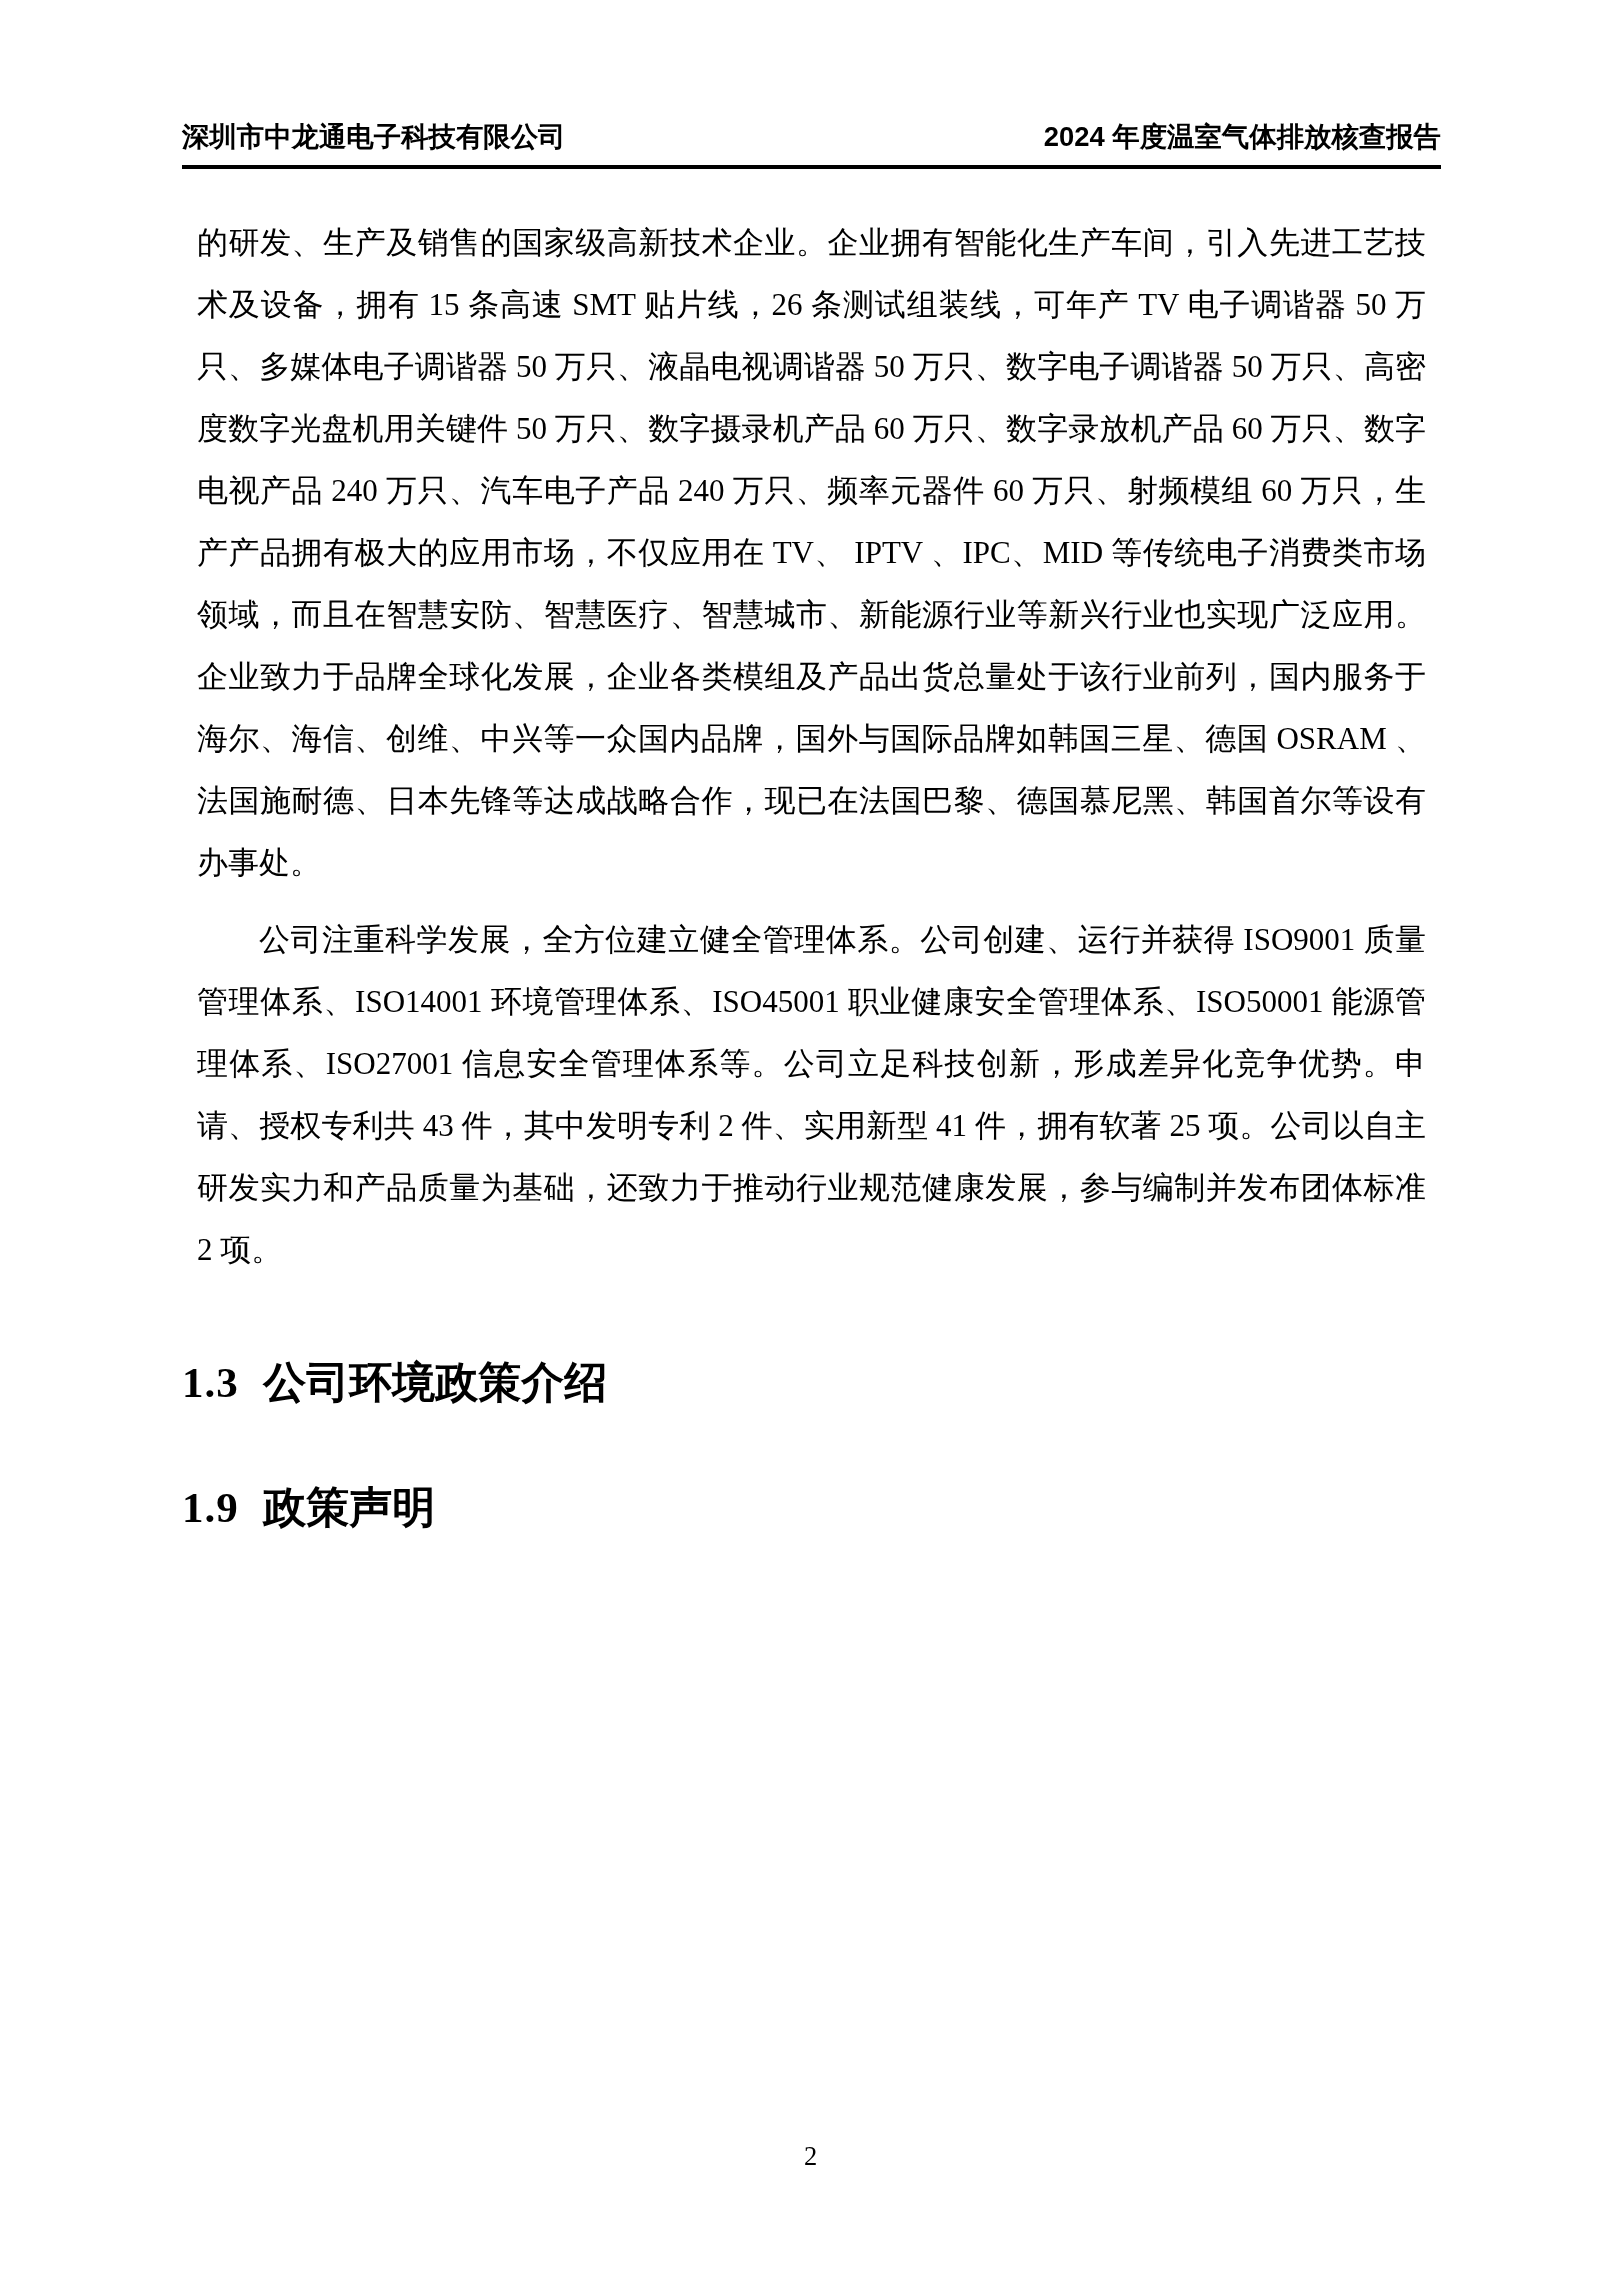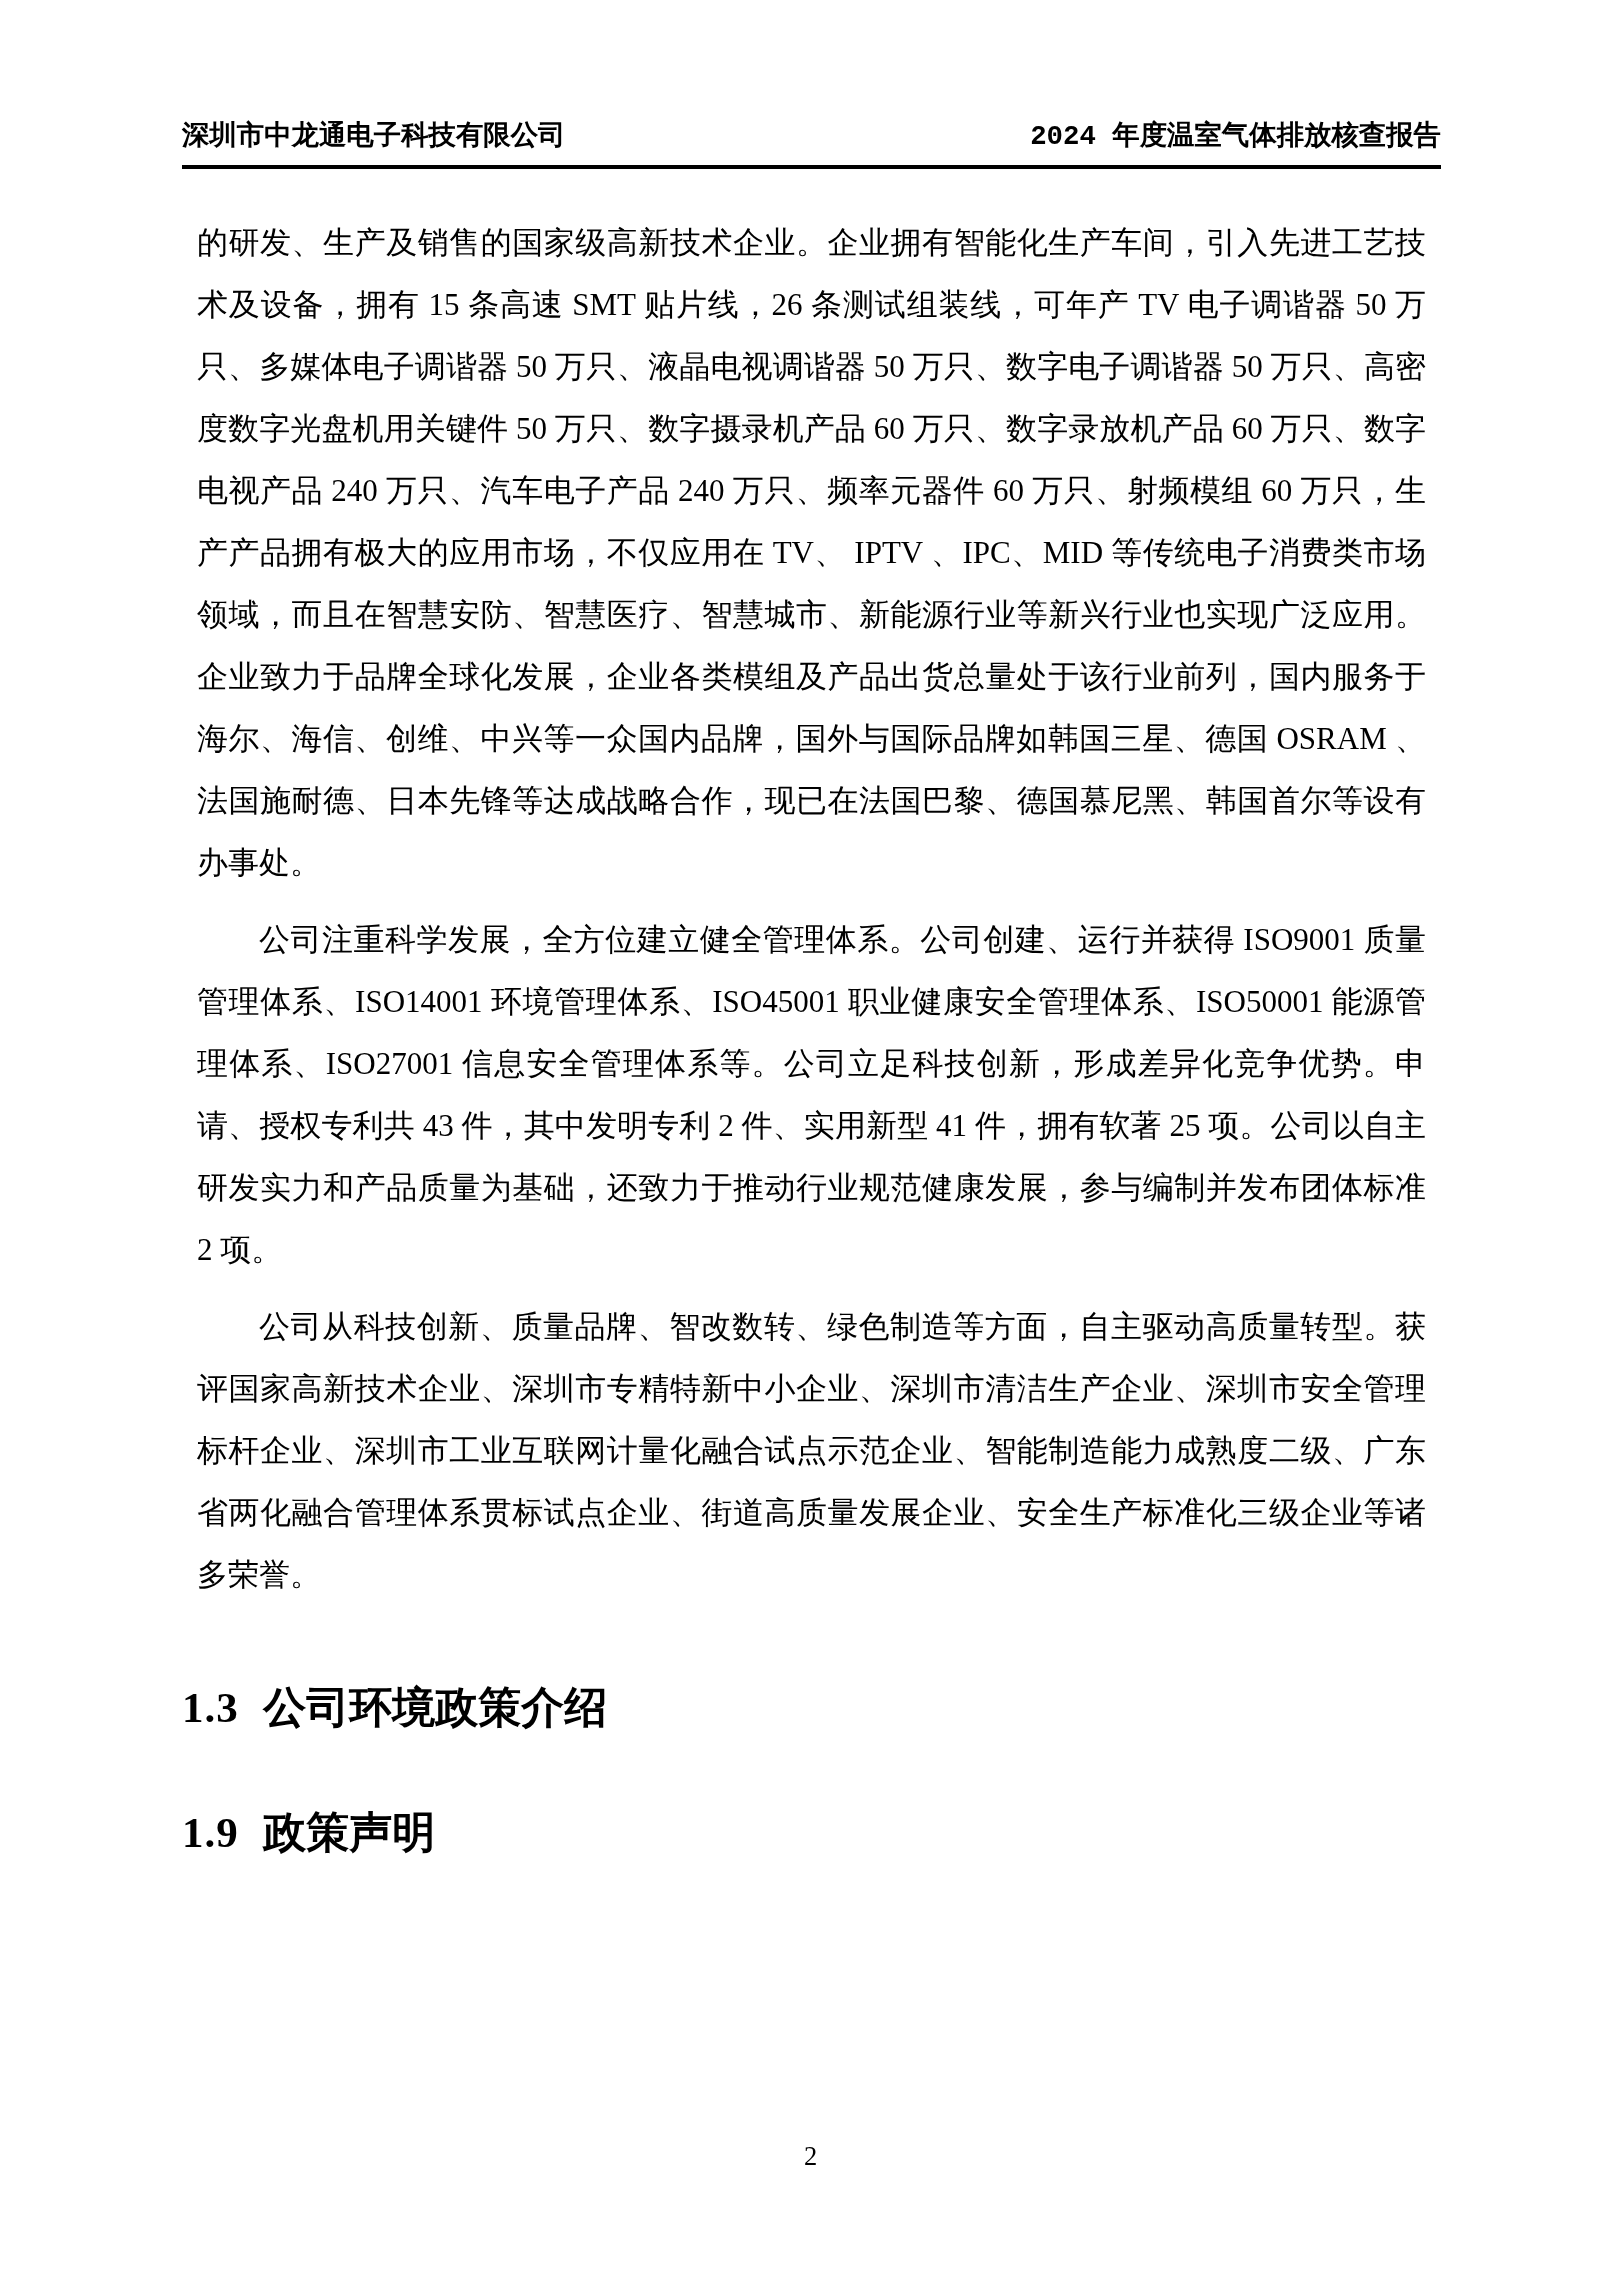--- a/index.html
+++ b/index.html
@@ -19,21 +19,21 @@
     width: 1621px;
     height: 2293px;
     padding: 118px 180px 0 182px;
     position: relative;
     overflow: hidden;
   }
   .page-header {
     display: flex;
     justify-content: space-between;
     align-items: flex-end;
-    font-family: Liberation Mono, monospace;
+    font-family: Liberation Sans, sans-serif;
     font-weight: bold;
     font-size: 27.4px;
     line-height: 37px;
     padding-bottom: 9.8px;
   }
   .header-rule {
     height: 3.9px;
     background: #000000;
     width: 100%;
   }
@@ -85,21 +85,20 @@
     <span>2024 年度温室气体排放核查报告</span>
   </header>
   <div class="header-rule"></div>
 
   <main class="doc-body">
 
     <p class="para no-indent">的研发、生产及销售的国家级高新技术企业。企业拥有智能化生产车间，引入先进工艺技术及设备，拥有 15 条高速 SMT 贴片线，26 条测试组装线，可年产 TV 电子调谐器 50 万只、多媒体电子调谐器 50 万只、液晶电视调谐器 50 万只、数字电子调谐器 50 万只、高密度数字光盘机用关键件 50 万只、数字摄录机产品 60 万只、数字录放机产品 60 万只、数字电视产品 240 万只、汽车电子产品 240 万只、频率元器件 60 万只、射频模组 60 万只，生产产品拥有极大的应用市场，不仅应用在 TV、 IPTV 、IPC、MID 等传统电子消费类市场领域，而且在智慧安防、智慧医疗、智慧城市、新能源行业等新兴行业也实现广泛应用。企业致力于品牌全球化发展，企业各类模组及产品出货总量处于该行业前列，国内服务于海尔、海信、创维、中兴等一众国内品牌，国外与国际品牌如韩国三星、德国 OSRAM 、法国施耐德、日本先锋等达成战略合作，现已在法国巴黎、德国慕尼黑、韩国首尔等设有办事处。</p>
 
     <p class="para">公司注重科学发展，全方位建立健全管理体系。公司创建、运行并获得 ISO9001 质量管理体系、ISO14001 环境管理体系、ISO45001 职业健康安全管理体系、ISO50001 能源管理体系、ISO27001 信息安全管理体系等。公司立足科技创新，形成差异化竞争优势。申请、授权专利共 43 件，其中发明专利 2 件、实用新型 41 件，拥有软著 25 项。公司以自主研发实力和产品质量为基础，还致力于推动行业规范健康发展，参与编制并发布团体标准 2 项。</p>
 
-    <p class="para">公司从科技创新、质量品牌、智改数转、绿色制造等方面，自主驱动高质量转型。获评国家高新技术企业、深圳市专精特新中小企业、深圳市清洁生产企业、深圳市安全管理标杆企业、深圳市工业互联网计量化融合试点示范企业、智能制造能力成熟度二级、广东省两化融合管理体系贯标试点企业、街道高质量发展企业、安全生产标准化三级企业等诸多荣誉。</p>
 
     <h2 class="heading">
       <span class="hnum">1.3</span>
       <span class="htitle">公司环境政策介绍</span>
     </h2>
 
 
     <h2 class="heading">
       <span class="hnum">1.9</span>
       <span class="htitle">政策声明</span>

